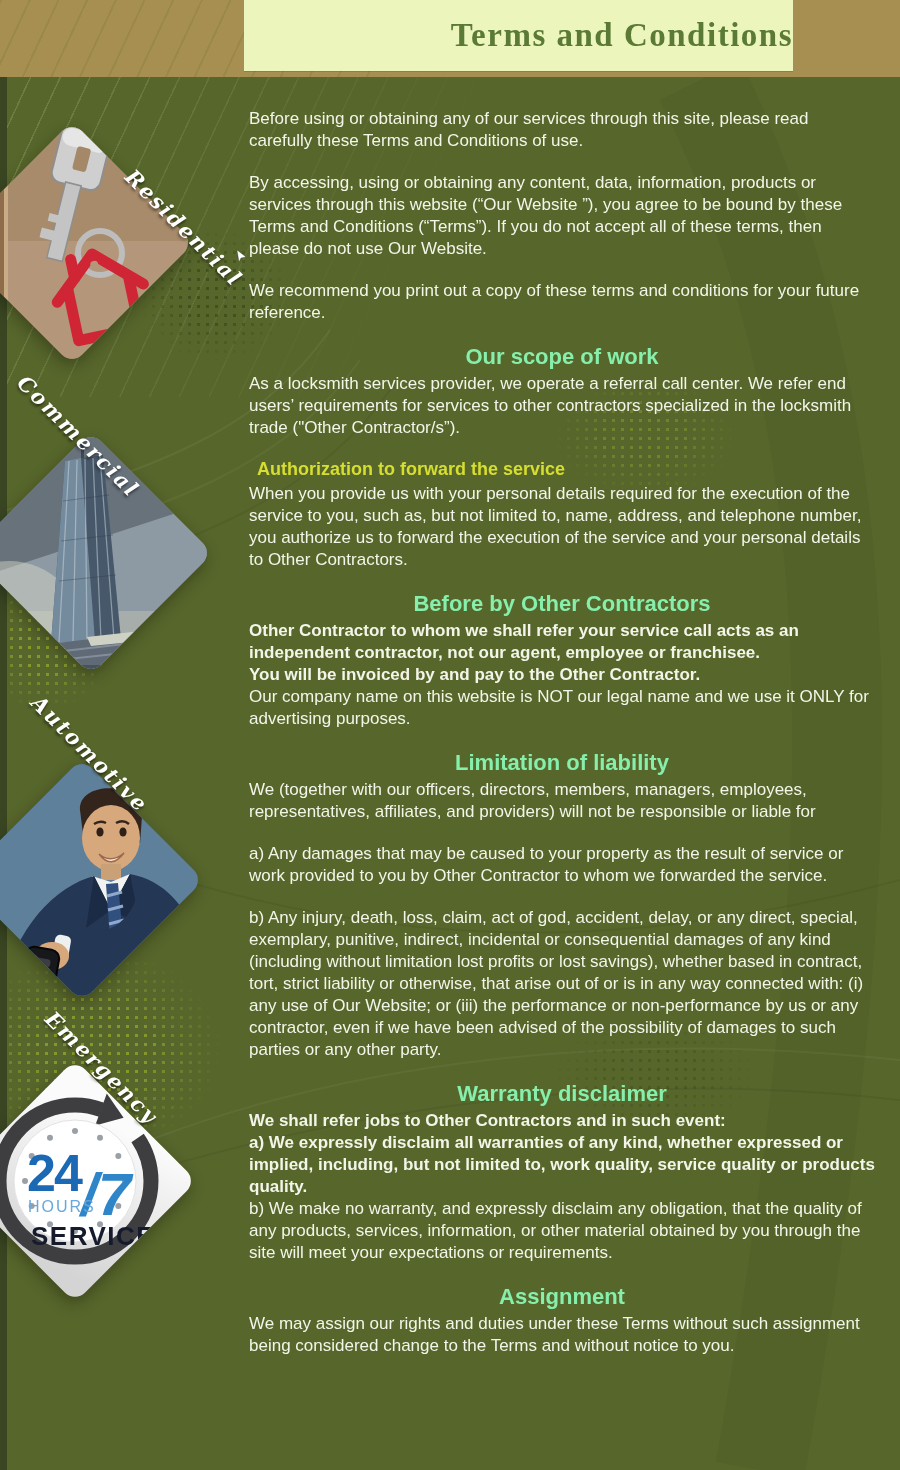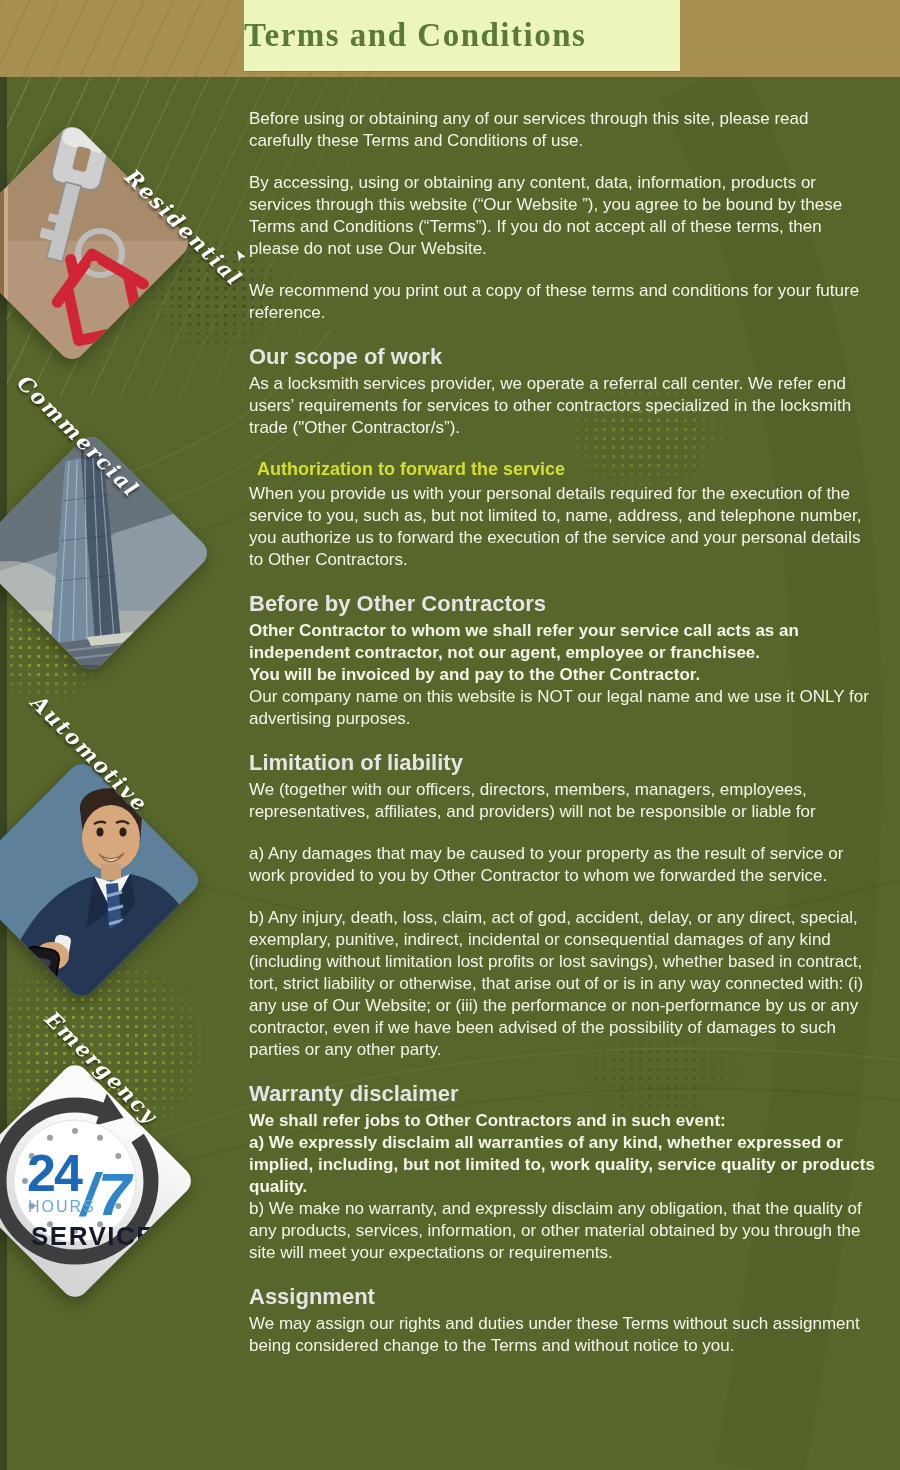--- a/index.html
+++ b/index.html
@@ -5,22 +5,22 @@
   html,body{margin:0;padding:0;}
   body{
     position:relative;width:900px;height:1470px;overflow:hidden;
     background:#57662b;
     font-family:"Liberation Sans",sans-serif;
   }
   
   .banner{position:absolute;left:0;top:0;width:900px;height:77px;background:#a78f51;z-index:2;}
   .banner-lines{position:absolute;left:0;top:0;width:380px;height:77px;
     background:repeating-linear-gradient(115deg, rgba(87,102,43,0.16) 0 2px, transparent 2px 26px);}
-  .title-panel{position:absolute;left:244px;top:0;width:436px;height:71px;background:#ecf5bb;
-    display:flex;align-items:center;justify-content:flex-start;z-index:3;box-shadow:0 1px 0 rgba(0,0,0,0.12);}
+  .title-panel{position:absolute;left:244px;top:0;width:549px;height:71px;background:#ecf5bb;
+    display:flex;align-items:center;justify-content:flex-end;z-index:3;box-shadow:0 1px 0 rgba(0,0,0,0.12);}
   .title-panel h1{margin:0;font-family:"Liberation Serif",serif;font-weight:bold;
     font-size:33px;color:#5a7a36;letter-spacing:1.5px;}
   
   .edge-strip{position:absolute;left:0;top:77px;width:7px;height:1393px;background:#3a4622;z-index:2;}
   .diag-green{position:absolute;left:0;top:77px;width:480px;height:320px;z-index:1;
     background:repeating-linear-gradient(115deg, rgba(234,244,199,0.16) 0 1.5px, transparent 1.5px 27px);
     -webkit-mask-image:linear-gradient(115deg,#000 8%,transparent 80%);
     mask-image:linear-gradient(115deg,#000 8%,transparent 80%);}
   .decor-svg{position:absolute;left:0;top:0;z-index:1;}
   .dots{position:absolute;z-index:1;
@@ -48,21 +48,21 @@
   #label-residential{left:138px;top:164px;}
   #label-commercial{left:30px;top:370px;}
   #label-automotive{left:44px;top:690px;}
   #label-emergency{left:58px;top:1006px;}
   .badge-logo{position:absolute;left:22px;top:22px;}
   
   .content{position:absolute;left:249px;top:108px;width:626px;z-index:4;
     color:#f3f5e9;font-size:17px;line-height:22px;}
   .content p{margin:0 0 20px;}
   .content p.tight{margin:0;font-weight:bold;}
-  .content h2{font-size:22px;line-height:26px;color:#e5e5e5;margin:0 0 3px;font-weight:bold;}
+  .content h2{font-size:22px;line-height:26px;color:#86efac;margin:0 0 3px;font-weight:bold;text-align:center;}
   .content h3{font-size:18px;line-height:21px;color:#d6de30;margin:0 8px 3px;font-weight:bold;}
   .cursor{position:absolute;left:236px;top:249px;z-index:6;}
 </style>
 </head>
 <body>
 
 <div class="diag-green"></div>
 <svg class="decor-svg" width="900" height="1470" viewBox="0 0 900 1470">
   <path d="M-30,520 C160,470 260,430 330,330" fill="none" stroke="rgba(255,255,255,0.06)" stroke-width="2"></path>
   <path d="M-30,560 C180,510 290,460 360,360" fill="none" stroke="rgba(255,255,255,0.05)" stroke-width="2"></path>

